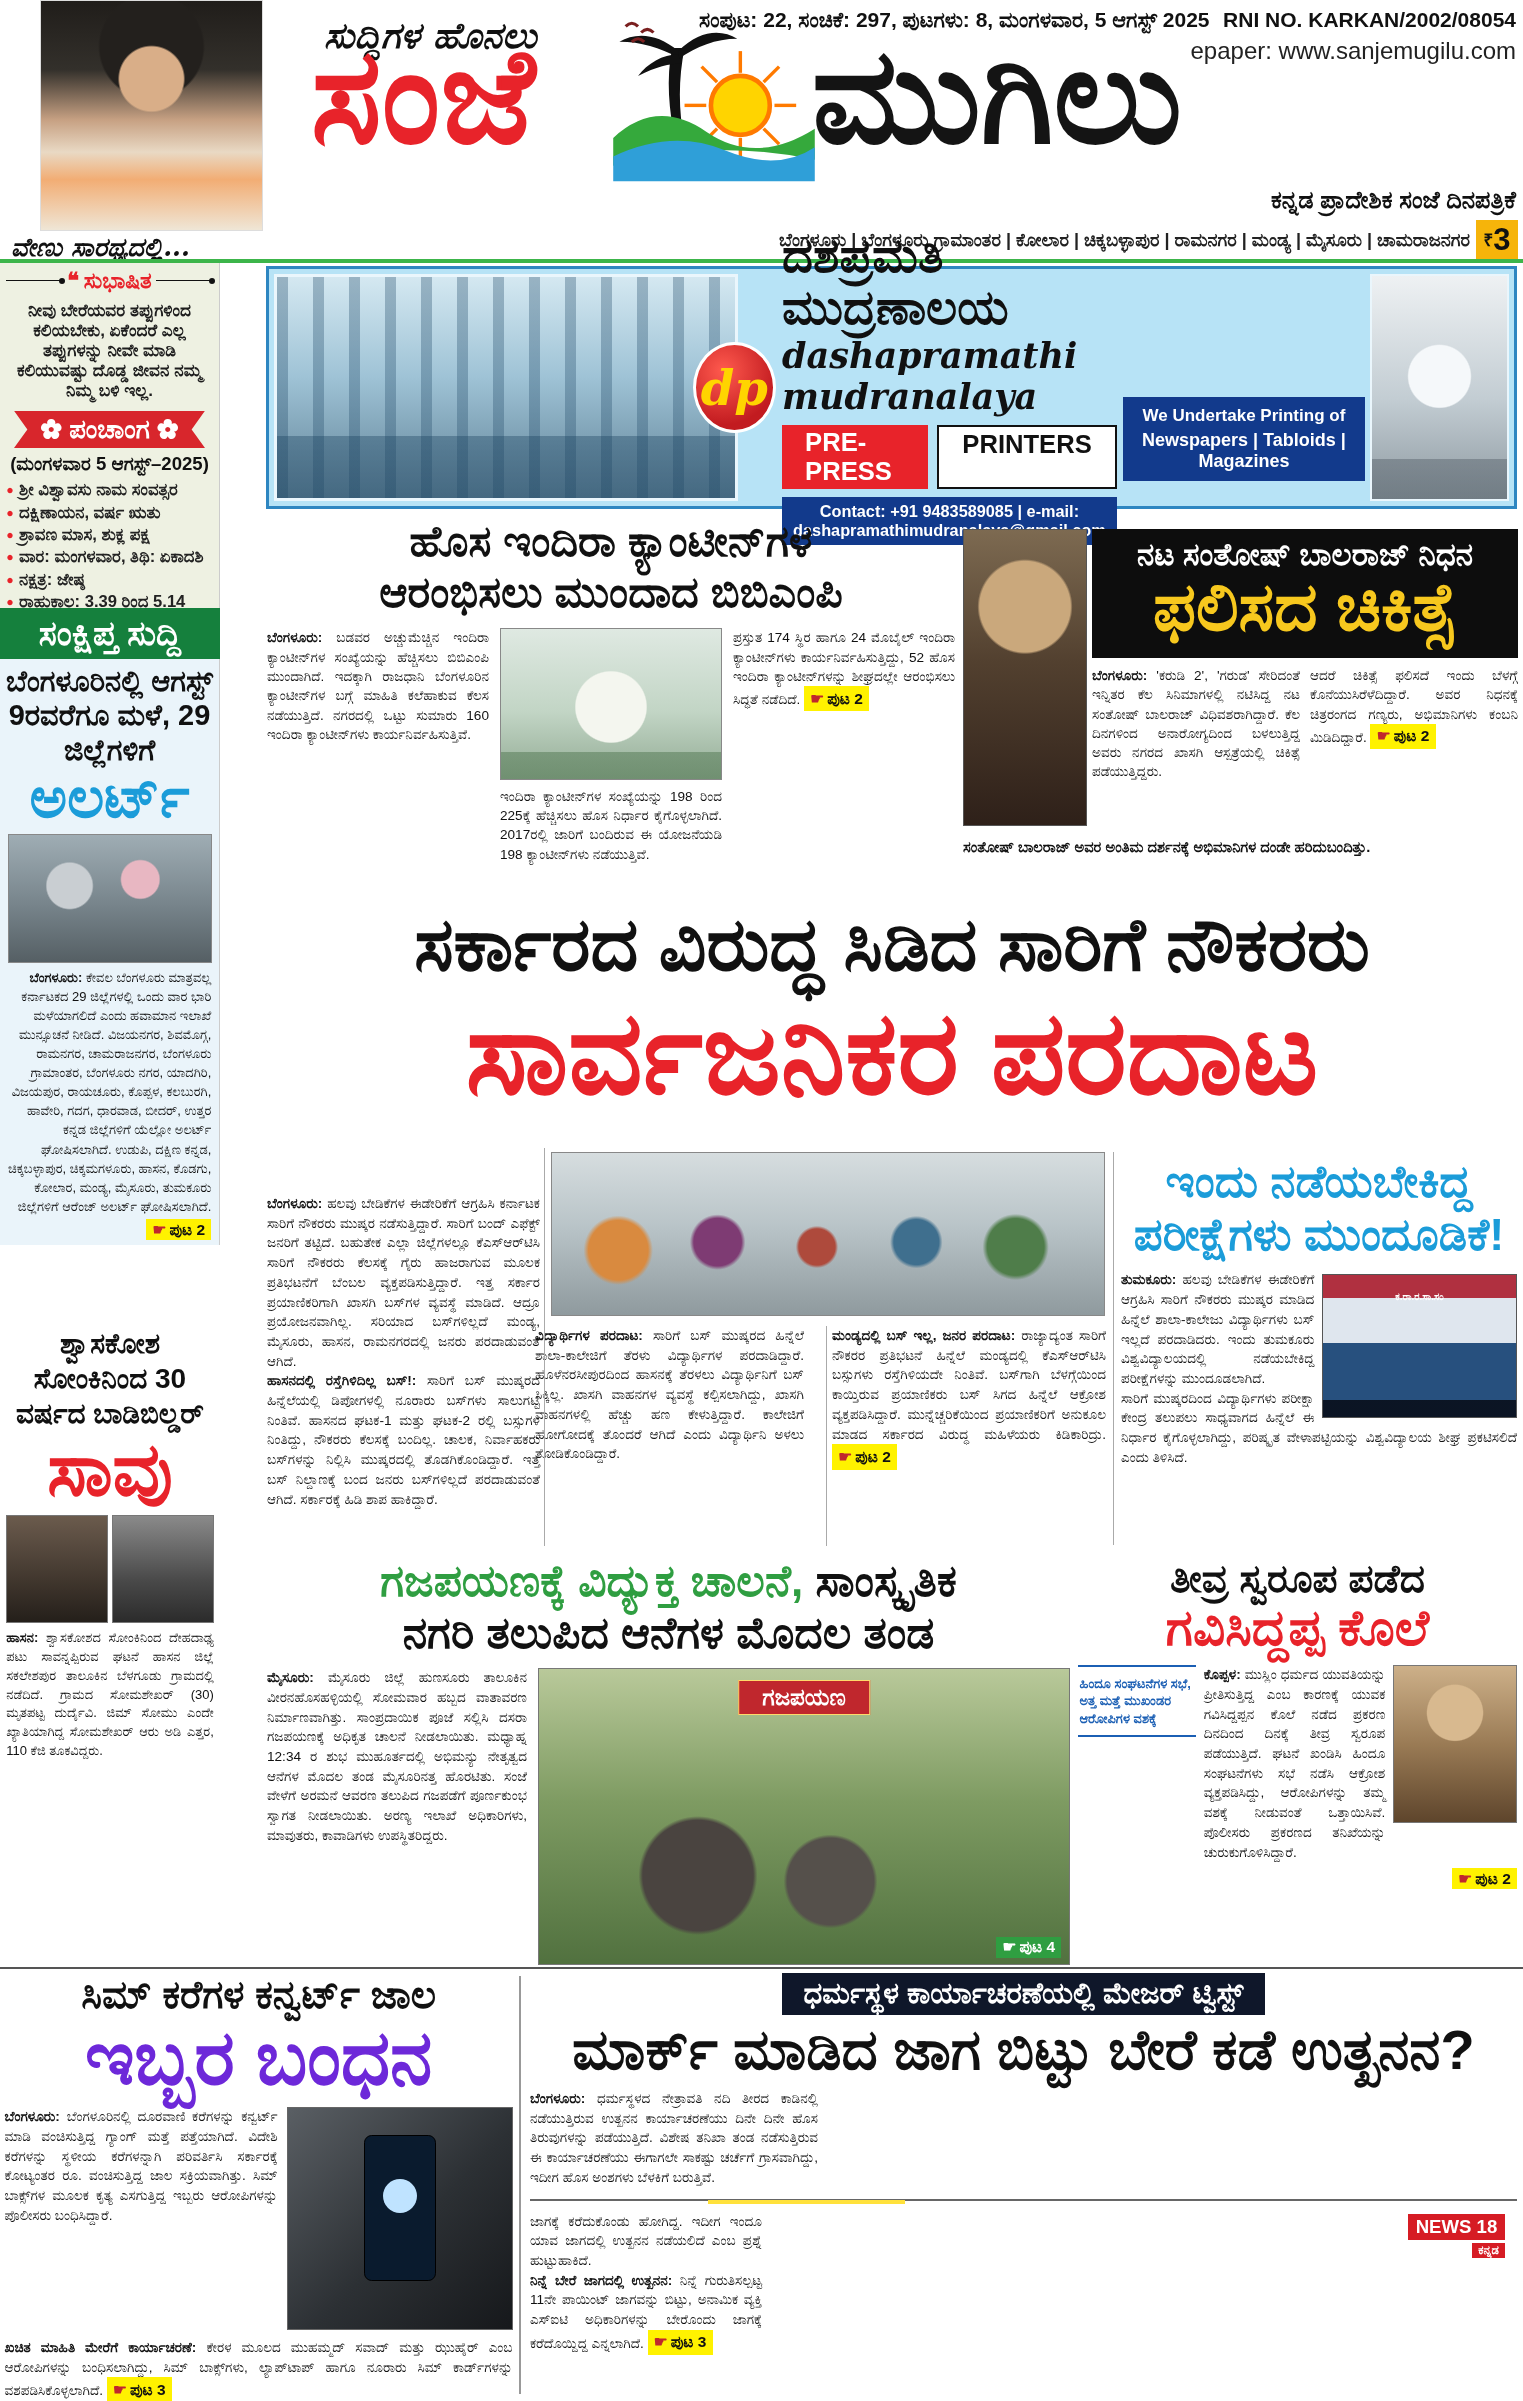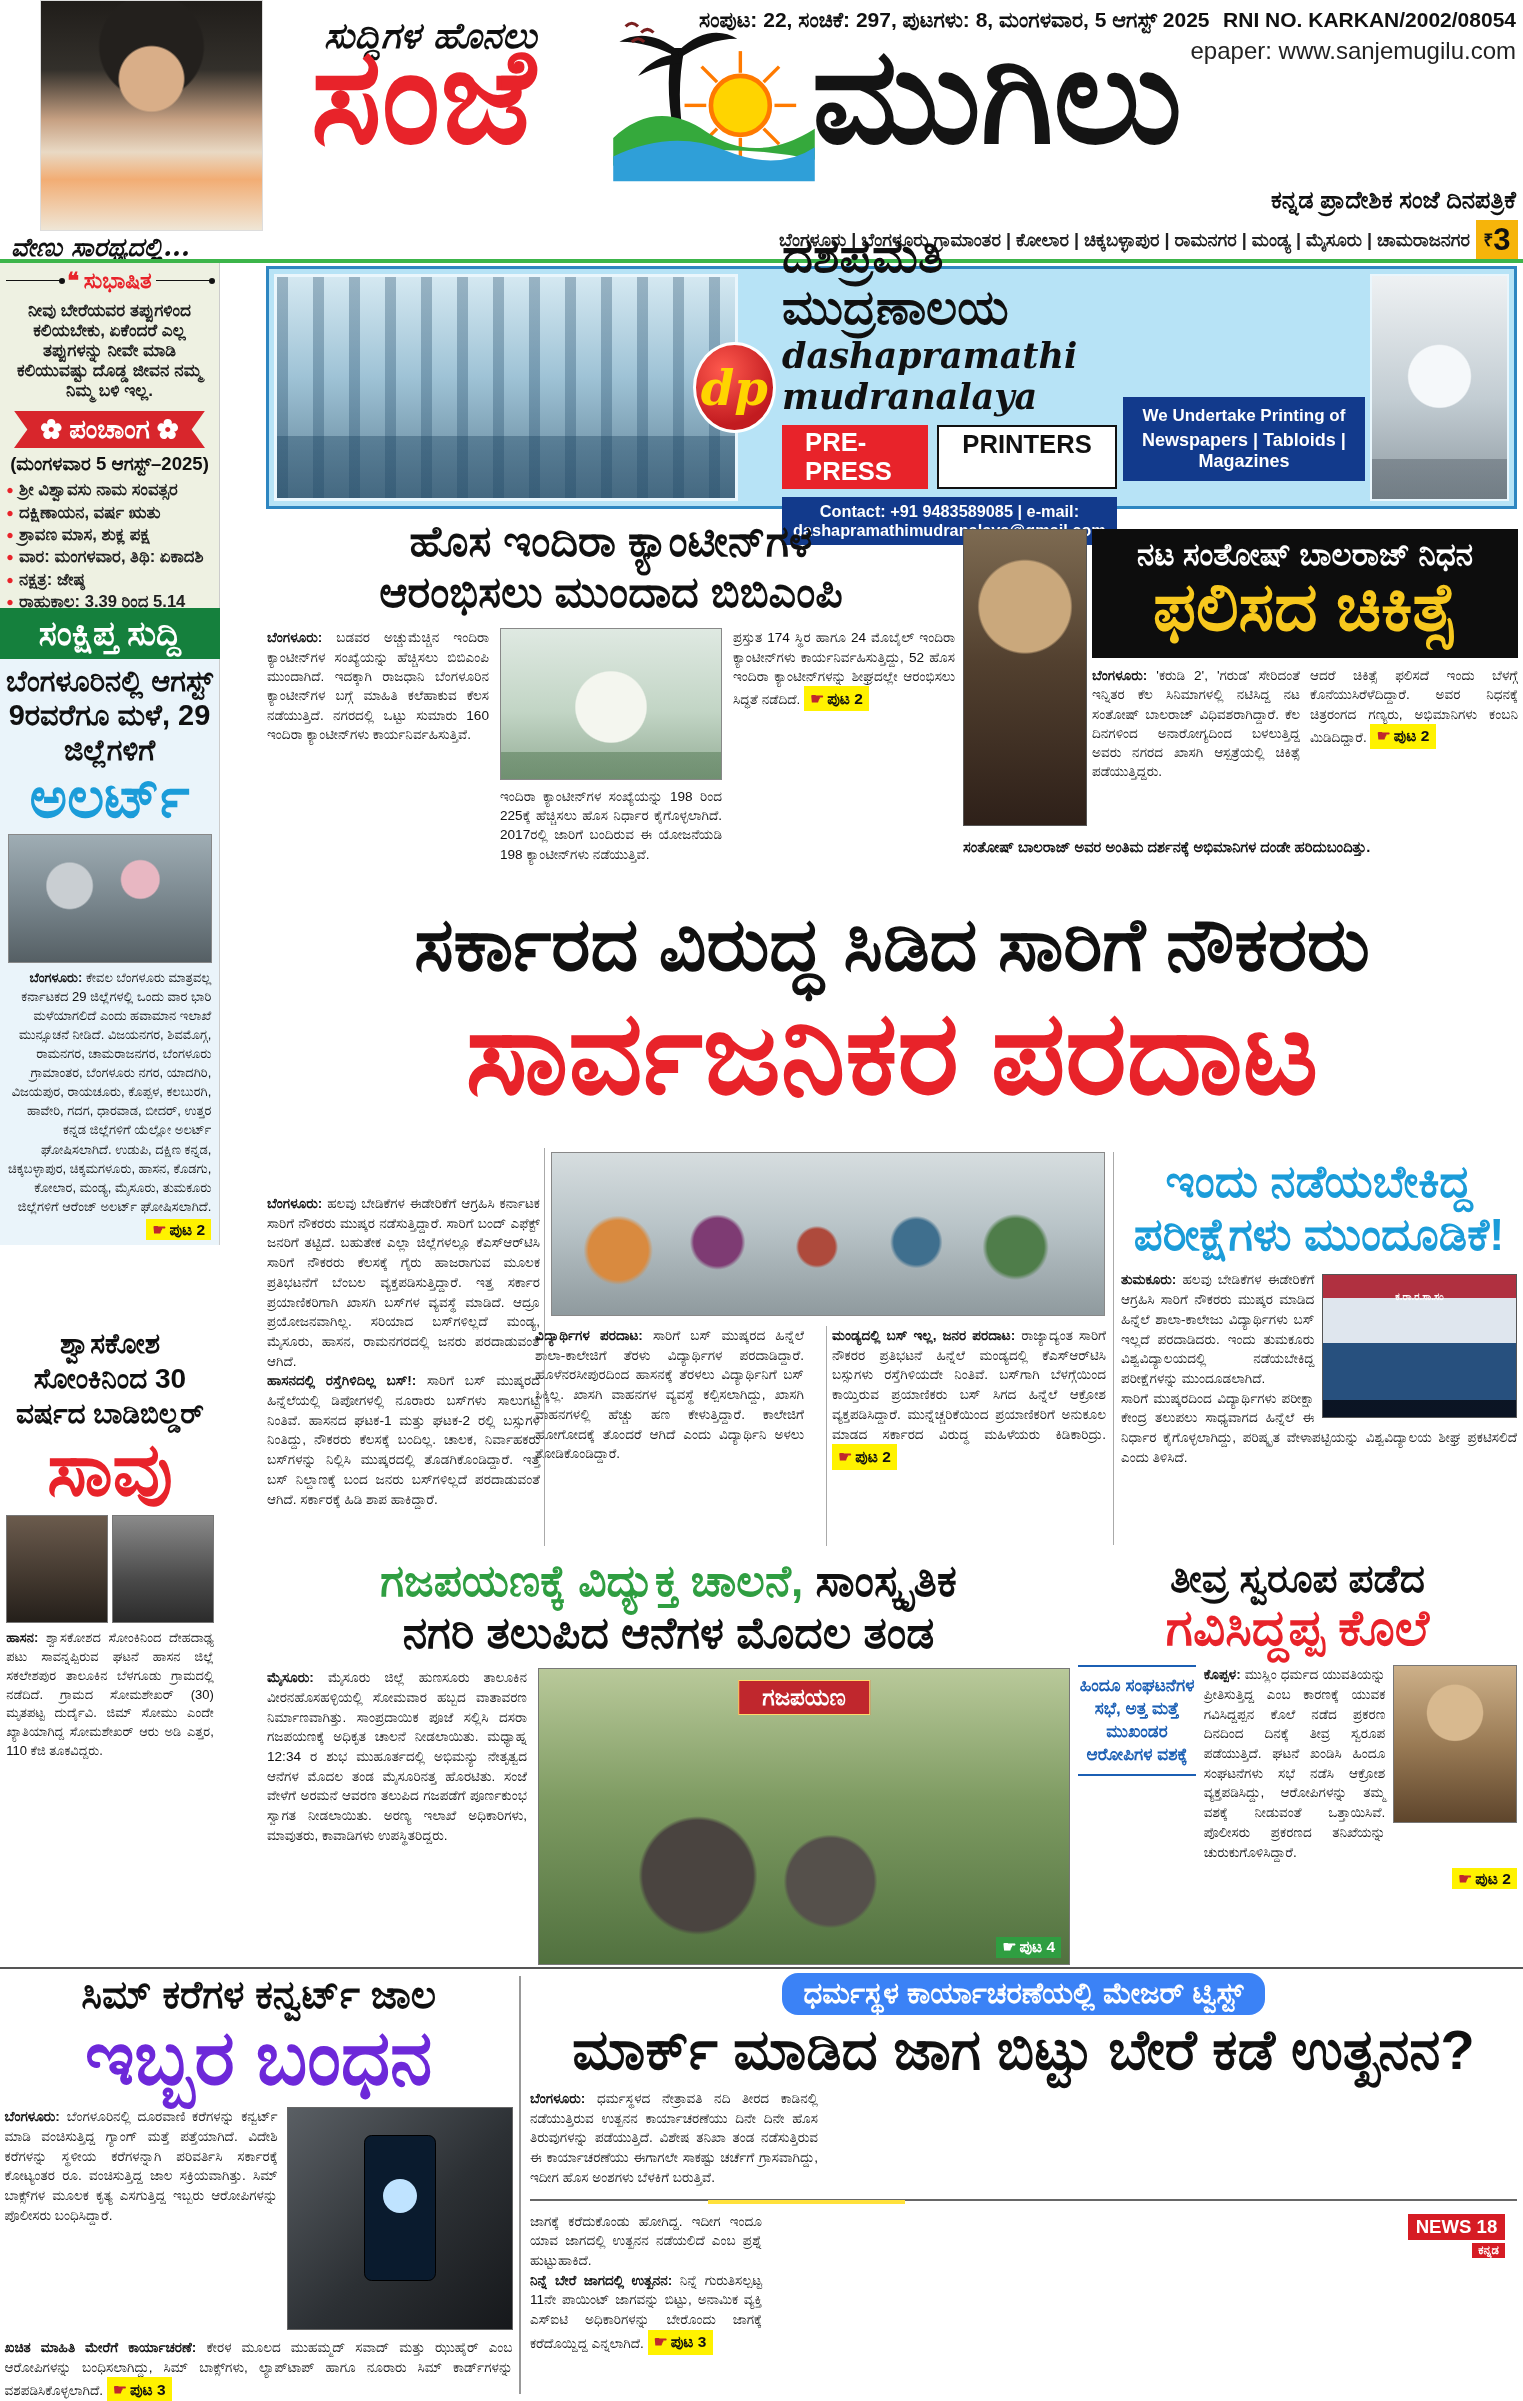--- a/index.html
+++ b/index.html
@@ -170,21 +170,21 @@
   .badge .hand { color:#c0272d; margin-right:3.1px; }
   .badge-green { background:#2f9e41; color:#fff; }
   .badge-green .hand { color:#fff; }
   .eleph-badge { position:absolute; right:7.7px; bottom:6.2px; }
 
   
   .gavi { left:1078px; top:1558px; width:439px; }
   .gavi-h1 { text-align:center; font-size:39px; font-weight:900; color:#111; line-height:1.1; }
   .gavi-h2 { text-align:center; font-size:50px; font-weight:900; color:#e8232a; line-height:1.1; }
   .gavi-row { display:flex; gap:7.7px; margin-top:9.3px; }
-  .gavi-note { width:118px; font-size:17px; font-weight:900; color:#1b5fb4; text-align:center; line-height:1.35;
+  .gavi-note { width:118px; font-size:13px; font-weight:900; color:#1b5fb4; text-align:left; line-height:1.35;
     border-top:2.3px solid #1b5fb4; border-bottom:2.3px solid #1b5fb4; padding:7.7px 1.5px; align-self:flex-start; }
   .gavi-body { flex:1; font-size:13.6px; line-height:1.45; text-align:justify; color:#111; }
   .gavi-photo2 { width:124px; height:158px; border:0.8px solid #777;
     background:
       radial-gradient(circle at 50% 30%, #d8b98f 0 22%, rgba(0,0,0,0) 23%),
       linear-gradient(180deg,#cdb089 0%,#9a7b55 50%,#5e452c 100%); }
   .gavi-badge-row { text-align:right; margin-top:6.2px; }
 
   
   .hrule-bottom { left:0; top:1967px; width:1523px; height:1.5px; background:#555; }
@@ -199,21 +199,21 @@
   .phone-photo { flex:1; height:223px; border:0.8px solid #666; position:relative;
     background:linear-gradient(135deg,#5a5f64 0%,#2c3034 55%,#16181b 100%); }
   .phone-screen { position:absolute; left:34%; top:12%; width:32%; height:66%; background:#0a1b2e;
     border-radius:7.7px; border:1.5px solid #000; }
   .phone-avatar { position:absolute; left:50%; top:42%; transform:translate(-50%,-50%); width:34px; height:34px;
     border-radius:50%; background:#bfe3ff; }
   .sim-bottom { margin-top:7.7px; font-size:13.6px; line-height:1.45; text-align:justify; color:#111; }
 
   
   .dharma { left:530px; top:1973px; width:987px; }
-  .dh-strip { width:fit-content; margin:0 auto; background:#3b82f6; color:#fff; font-size:29px; font-weight:900; padding:3.9px 22px;border-radius:16px; }
+  .dh-strip { width:fit-content; margin:0 auto; background:#0f172a; color:#fff; font-size:29px; font-weight:900; padding:3.9px 22px; }
   .dh-head { text-align:center; font-size:56px; font-weight:900; color:#111; line-height:1.05; margin-top:6.2px; }
   .dh-row { display:flex; gap:11px; margin-top:9.3px;flex-direction:column; }
   .dh-col { font-size:13.6px; line-height:1.45; text-align:justify; color:#111; }
   .dh-c1 { width:288px; } .dh-c3 { width:232px; }
   .dh-photo { flex:1; height:294px; border:0.8px solid #666; position:relative;
     background:
       radial-gradient(circle at 30% 55%, #141810 0 12%, rgba(0,0,0,0) 13%),
       radial-gradient(circle at 55% 50%, #1d2316 0 13%, rgba(0,0,0,0) 14%),
       radial-gradient(circle at 75% 55%, #11150d 0 11%, rgba(0,0,0,0) 12%),
       linear-gradient(180deg,#5d6b4a 0%,#3a4a2e 50%,#1c2418 100%); }

